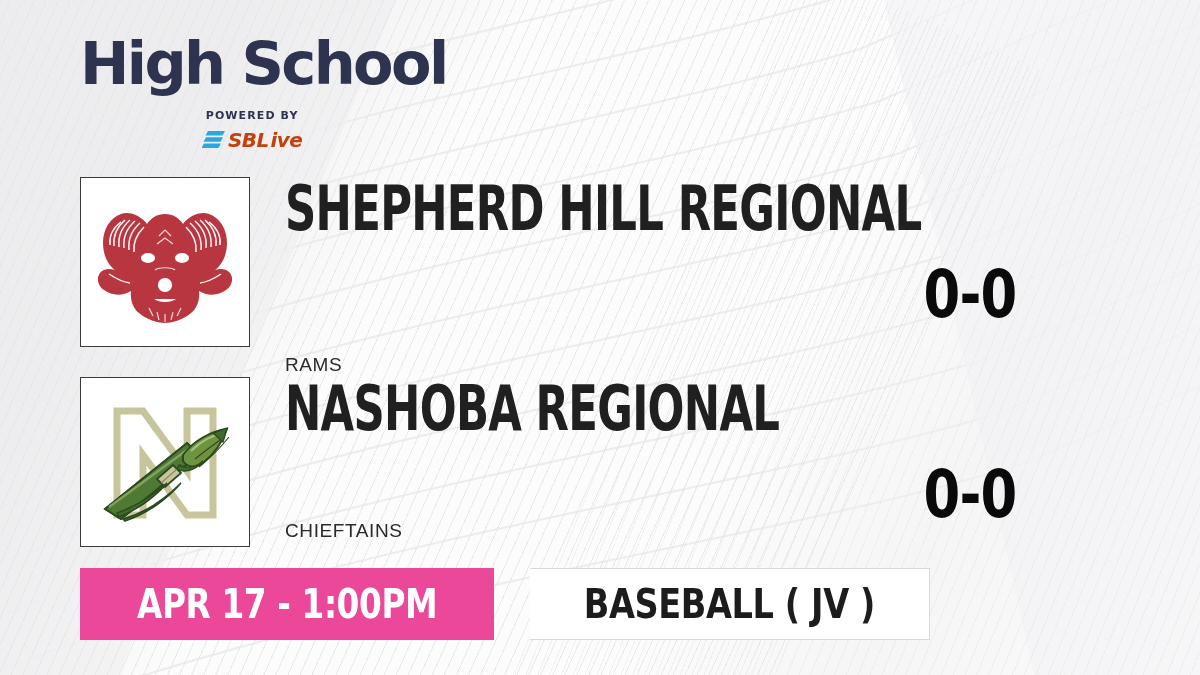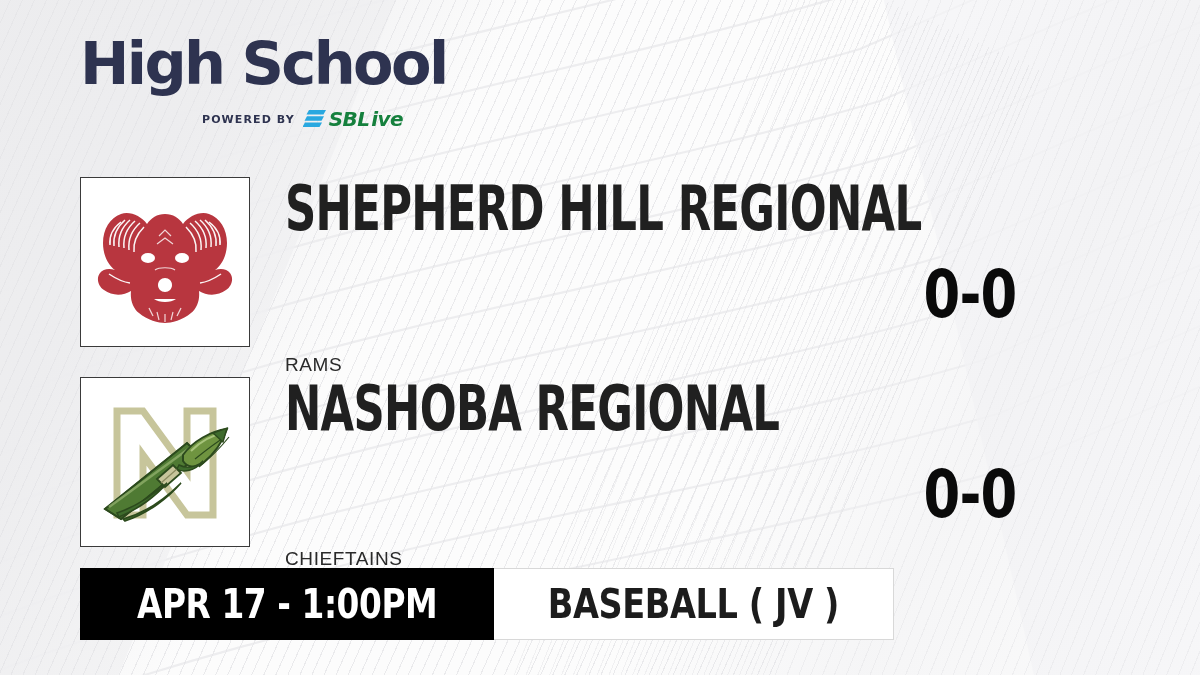--- a/index.html
+++ b/index.html
@@ -86,41 +86,42 @@
     height: 76px;
   }
   .pin-svg { display: block; }
   .brand-sub {
     position: absolute;
     left: 122px;
     top: 76px;
     display: flex;
     align-items: center;
     gap: 8px;
+    flex-direction: column;
   }
   .brand-sub-pre {
     font-family: "DejaVu Sans", sans-serif;
     font-weight: bold;
     font-size: 11px;
     letter-spacing: 1.1px;
     color: #2e3350;
   }
   .sblive {
     display: flex;
     align-items: center;
     gap: 2px;
   }
   .sblive-mark { display: block; }
   .sblive-text {
     font-family: "DejaVu Sans", sans-serif;
     font-weight: bold;
     font-style: italic;
     font-size: 20px;
     letter-spacing: -0.6px;
-    color: #15803d;
+    color: #c2410c;
     line-height: 20px;
   }
 
   
   .team-logo-box {
     position: absolute;
     width: 170px;
     height: 170px;
     background: #ffffff;
     border: 1px solid #3a3a3a;
@@ -153,21 +154,21 @@
     position: absolute;
     left: 285px;
     font-family: "Liberation Sans", sans-serif;
     font-weight: normal;
     font-size: 19px;
     letter-spacing: 0.6px;
     color: #2a2a2a;
     white-space: nowrap;
   }
   .team-mascot.row1 { top: 338px; margin-top: 16px; }
-  .team-mascot.row2 { top: 520px; margin-top: 28px; }
+  .team-mascot.row2 { top: 520px; }
 
   .team-record {
     position: absolute;
     font-family: "DejaVu Sans", sans-serif;
     font-weight: bold;
     font-size: 66px;
     line-height: 66px;
     letter-spacing: -1px;
     color: #0a0a0a;
     white-space: nowrap;
@@ -179,21 +180,21 @@
   
   .banner {
     position: absolute;
     left: 80px;
     top: 568px;
     height: 72px;
     display: flex;
     align-items: stretch;
   }
   .banner-date {
-    background: #000000;
+    background: #ec4899;
     display: flex;
     align-items: center;
     justify-content: center;
     padding: 0 24px;
     min-width: 342px;
     box-sizing: border-box;
   }
   .banner-date-txt {
     font-family: "DejaVu Sans", sans-serif;
     font-weight: bold;
@@ -207,20 +208,21 @@
   .banner-sport {
     background: #ffffff;
     border: 1px solid #d8d8d8;
     border-left: none;
     box-sizing: border-box;
     display: flex;
     align-items: center;
     justify-content: center;
     padding: 16px 26px;
     min-width: 343px;
+    margin-left: 36px;
   }
   .banner-sport-txt {
     font-family: "DejaVu Sans", sans-serif;
     font-weight: bold;
     font-size: 40px;
     line-height: 40px;
     letter-spacing: -0.5px;
     color: #1c1c1c;
     white-space: nowrap;
     transform: scaleX(0.84);

